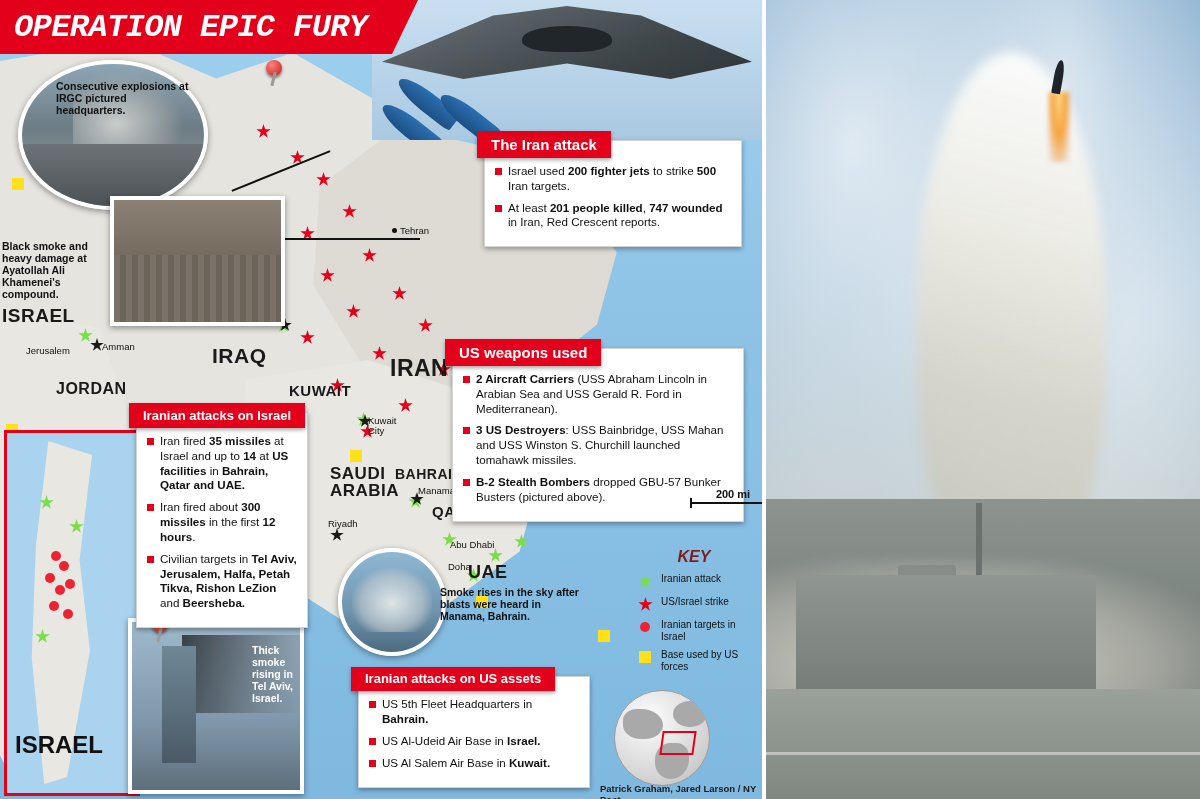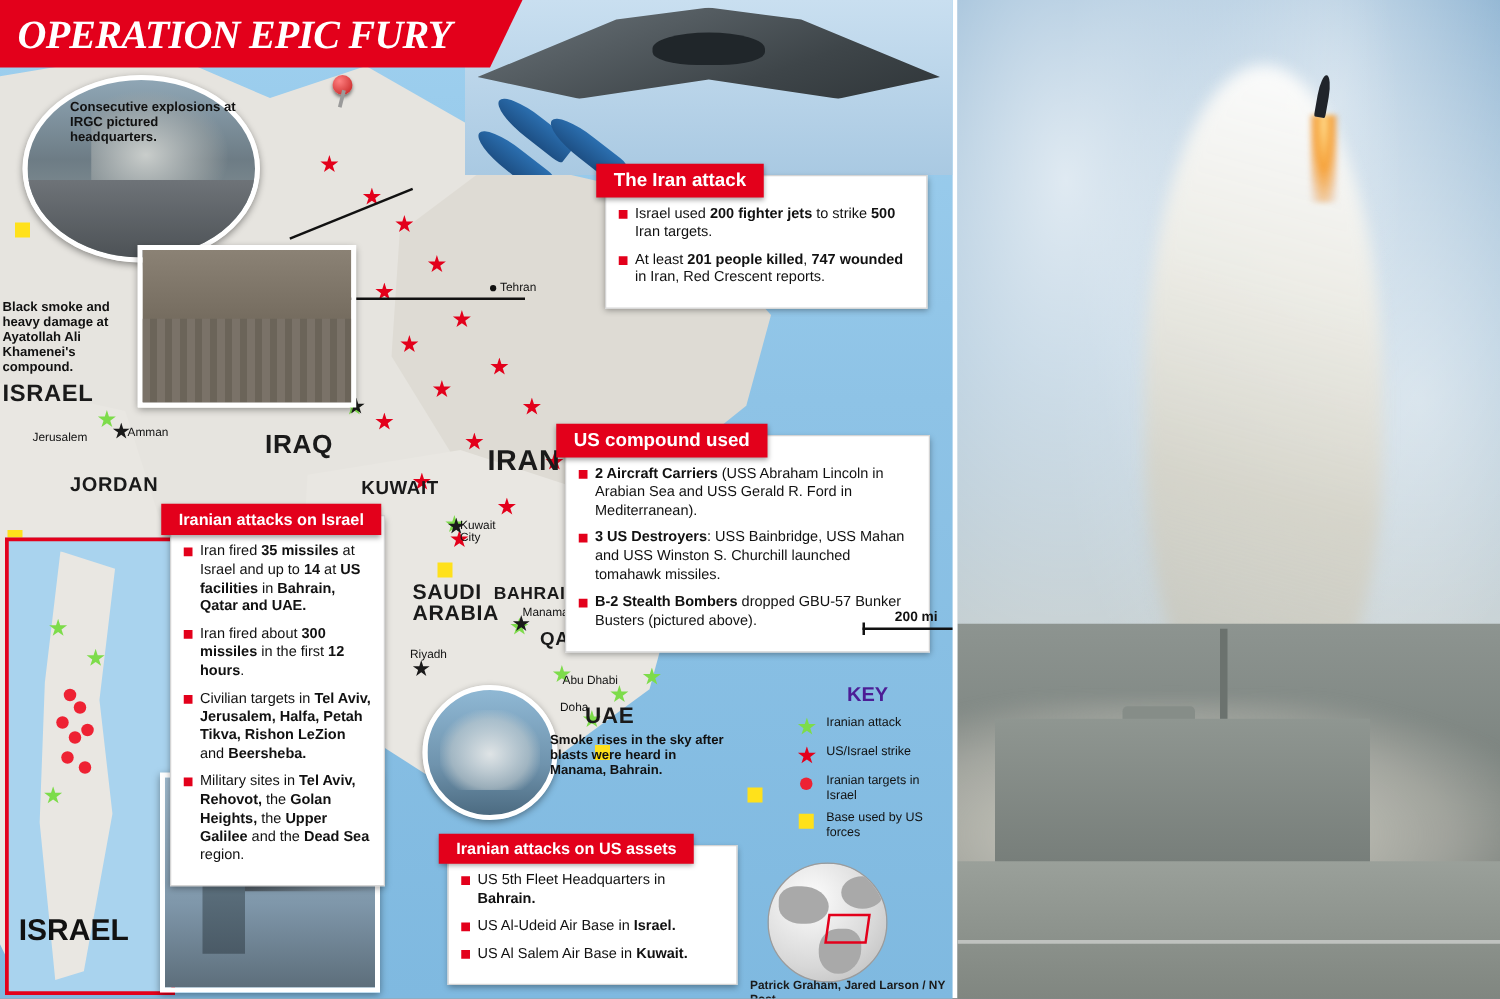--- a/index.html
+++ b/index.html
@@ -76,21 +76,21 @@
     border-top: 54px solid #e3001b;
     border-right: 26px solid transparent;
   }
   #title-text {
     color: #fff;
     font-weight: 900;
     font-size: 32px;
     letter-spacing: -0.6px;
     padding-left: 14px;
     font-style: italic;
-    font-family: Liberation Serif, serif;
+    font-family: Liberation Mono, monospace;
     white-space: nowrap;
   }
 
   
   #bomber-photo {
     position: absolute; left: 372px; top: 0;
     width: 390px; height: 140px;
     background: linear-gradient(180deg,#c9dff0 0%, #a9c9e2 100%);
     overflow: hidden;
     z-index: 20;
@@ -292,22 +292,22 @@
     background: #1a1a1a; z-index: 22;
     clip-path: polygon(50% 0%,61% 35%,98% 35%,68% 57%,79% 91%,50% 70%,21% 91%,32% 57%,2% 35%,39% 35%);
   }
 
   
   #key {
     position: absolute; left: 638px; top: 548px;
     width: 112px; z-index: 28;
   }
   #key .key-title {
-    font-size: 16px; font-weight: bold; color: #4c1d95;
-    text-align: center; margin-bottom: 7px;
+    font-size: 16px; font-weight: bold; color: #7f1d1d;
+    text-align: center; margin-bottom: 7px; font-style: italic;
   }
   .key-row {
     display: flex; align-items: flex-start; gap: 7px;
     margin-bottom: 7px;
   }
   .key-row span.lbl {
     font-size: 10px; line-height: 1.15; color: #111;
   }
   .key-sym { flex: 0 0 16px; height: 16px; position: relative; }
 
@@ -562,38 +562,37 @@
       <div class="hdr">The Iran attack</div>
       <div class="body">
         <ul>
           <li>Israel used <b>200 fighter jets</b> to strike <b>500</b> Iran targets.</li>
           <li>At least <b>201 people killed</b>, <b>747 wounded</b> in Iran, Red Crescent reports.</li>
         </ul>
       </div>
     </div>
 
     <div class="infobox" style="left:452px; top:348px; width:292px;">
-      <div class="hdr">US compound used</div>
+      <div class="hdr">US weapons used</div>
       <div class="body">
         <ul>
           <li><b>2 Aircraft Carriers</b> (USS Abraham Lincoln in Arabian Sea and USS Gerald R. Ford in Mediterranean).</li>
           <li><b>3 US Destroyers</b>: USS Bainbridge, USS Mahan and USS Winston S. Churchill launched tomahawk missiles.</li>
           <li><b>B-2 Stealth Bombers</b> dropped GBU-57 Bunker Busters (pictured above).</li>
         </ul>
       </div>
     </div>
 
     <div class="infobox" style="left:136px; top:412px; width:172px;">
       <div class="hdr" style="font-size:13px;">Iranian attacks on Israel</div>
       <div class="body">
         <ul>
           <li>Iran fired <b>35 missiles</b> at Israel and up to <b>14</b> at <b>US facilities</b> in <b>Bahrain, Qatar and UAE.</b></li>
           <li>Iran fired about <b>300 missiles</b> in the first <b>12 hours</b>.</li>
           <li>Civilian targets in <b>Tel Aviv, Jerusalem, Halfa, Petah Tikva, Rishon LeZion</b> and <b>Beersheba.</b></li>
-          <li>Military sites in <b>Tel Aviv, Rehovot,</b> the <b>Golan Heights,</b> the <b>Upper Galilee</b> and the <b>Dead Sea</b> region.</li>
         </ul>
       </div>
     </div>
 
     <div class="infobox" style="left:358px; top:676px; width:232px;">
       <div class="hdr" style="font-size:13px; line-height:1.1;">Iranian attacks on US assets</div>
       <div class="body">
         <ul>
           <li>US 5th Fleet Headquarters in <b>Bahrain.</b></li>
           <li>US Al-Udeid Air Base in <b>Israel.</b></li>

